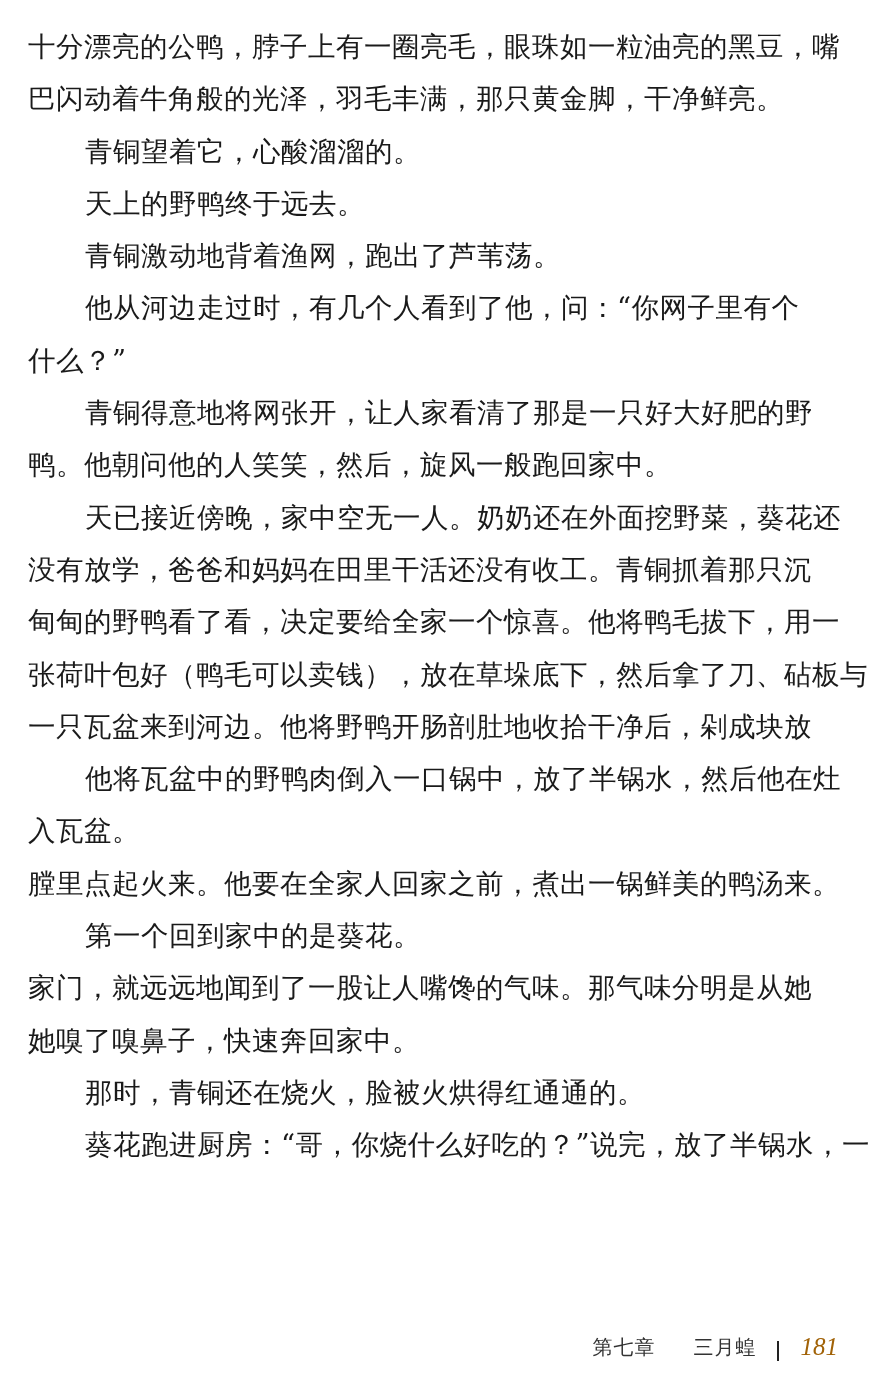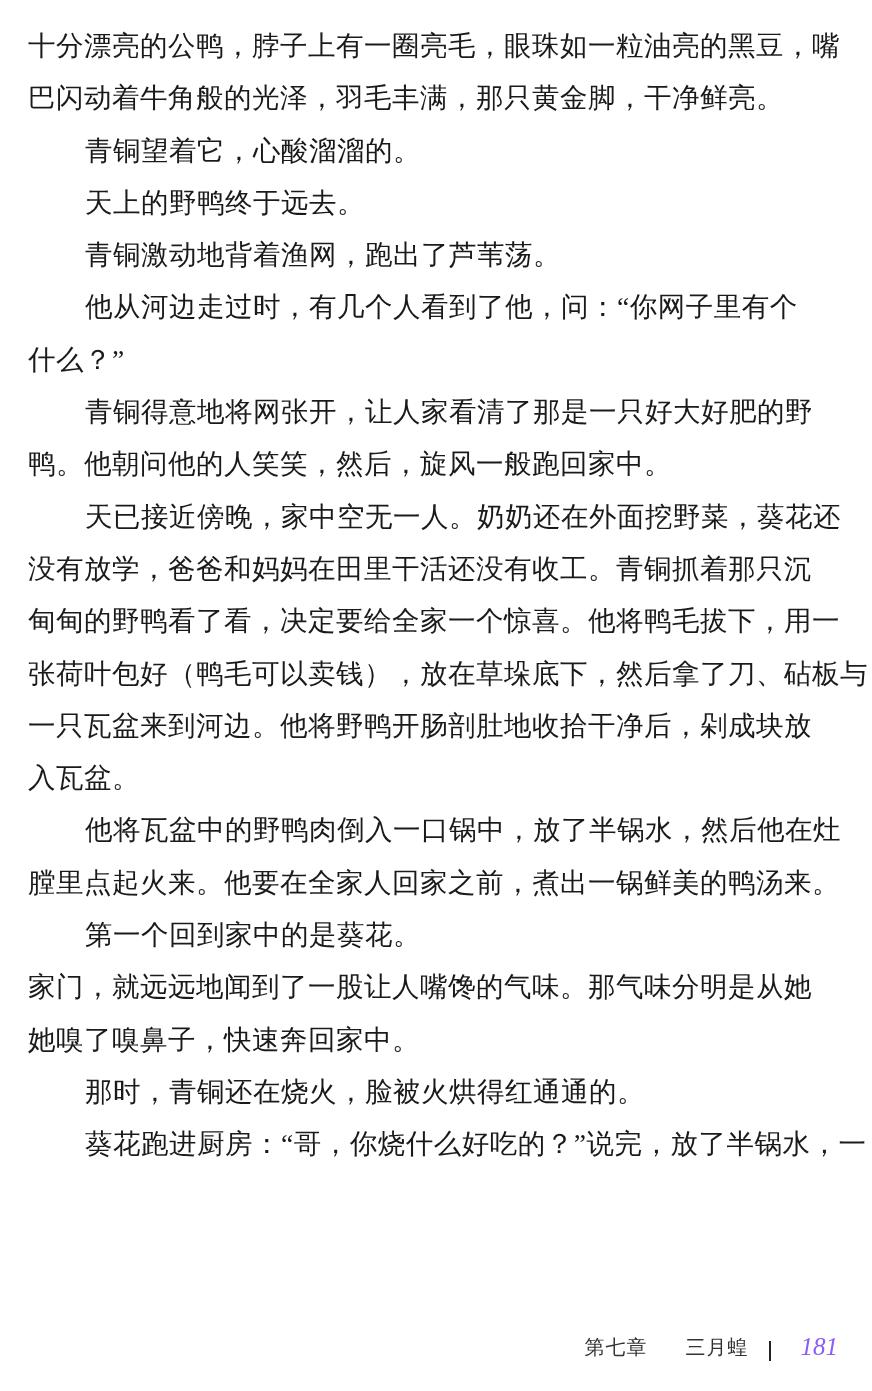--- a/index.html
+++ b/index.html
@@ -20,21 +20,20 @@
     left: 0;
     top: 0;
     width: 872px;
     height: 1391px;
   }
   .body-text {
     position: absolute;
     left: 28px;
     top: 20px;
     width: 816px;
-    font-family: Liberation Serif, serif;
   }
   .line {
     height: 52.3px;
     line-height: 52.3px;
     font-size: 27.5px;
     white-space: nowrap;
     letter-spacing: 0.5px;
   }
   .line.indent {
     padding-left: 57px;
@@ -63,22 +62,21 @@
     display: inline-block;
     width: 2px;
     height: 20px;
     background: #222222;
     margin: 0 22px 0 20px;
   }
   .footer .pnum {
     font-family: "Liberation Serif", "DejaVu Serif", serif;
     font-style: italic;
     font-size: 25px;
-    color: #8b5cf6;
-    margin-left: 8px;
+    color: #a16207;
   }
 </style>
 </head>
 <body>
 
 <div class="page">
   <div class="body-text">
     <div class="line">十分漂亮的公鸭，脖子上有一圈亮毛，眼珠如一粒油亮的黑豆，嘴</div>
     <div class="line">巴闪动着牛角般的光泽，羽毛丰满，那只黄金脚，干净鲜亮。</div>
     <div class="line indent">青铜望着它，心酸溜溜的。</div>
@@ -86,22 +84,22 @@
     <div class="line indent">青铜激动地背着渔网，跑出了芦苇荡。</div>
     <div class="line indent">他从河边走过时，有几个人看到了他，问：“你网子里有个</div>
     <div class="line">什么？”</div>
     <div class="line indent">青铜得意地将网张开，让人家看清了那是一只好大好肥的野</div>
     <div class="line">鸭。他朝问他的人笑笑，然后，旋风一般跑回家中。</div>
     <div class="line indent">天已接近傍晚，家中空无一人。奶奶还在外面挖野菜，葵花还</div>
     <div class="line">没有放学，爸爸和妈妈在田里干活还没有收工。青铜抓着那只沉</div>
     <div class="line">甸甸的野鸭看了看，决定要给全家一个惊喜。他将鸭毛拔下，用一</div>
     <div class="line">张荷叶包好（鸭毛可以卖钱），放在草垛底下，然后拿了刀、砧板与</div>
     <div class="line">一只瓦盆来到河边。他将野鸭开肠剖肚地收拾干净后，剁成块放</div>
+    <div class="line indent">他将瓦盆中的野鸭肉倒入一口锅中，放了半锅水，然后他在灶</div>
     <div class="line">入瓦盆。</div>
-    <div class="line indent">他将瓦盆中的野鸭肉倒入一口锅中，放了半锅水，然后他在灶</div>
     <div class="line">膛里点起火来。他要在全家人回家之前，煮出一锅鲜美的鸭汤来。</div>
     <div class="line indent">第一个回到家中的是葵花。</div>
     <div class="line">家门，就远远地闻到了一股让人嘴馋的气味。那气味分明是从她</div>
     <div class="line">她嗅了嗅鼻子，快速奔回家中。</div>
     <div class="line indent">那时，青铜还在烧火，脸被火烘得红通通的。</div>
     <div class="line indent">葵花跑进厨房：“哥，你烧什么好吃的？”说完，放了半锅水，一</div>
   </div>
 
   <div class="footer">
     <span class="chapter">第七章</span>

